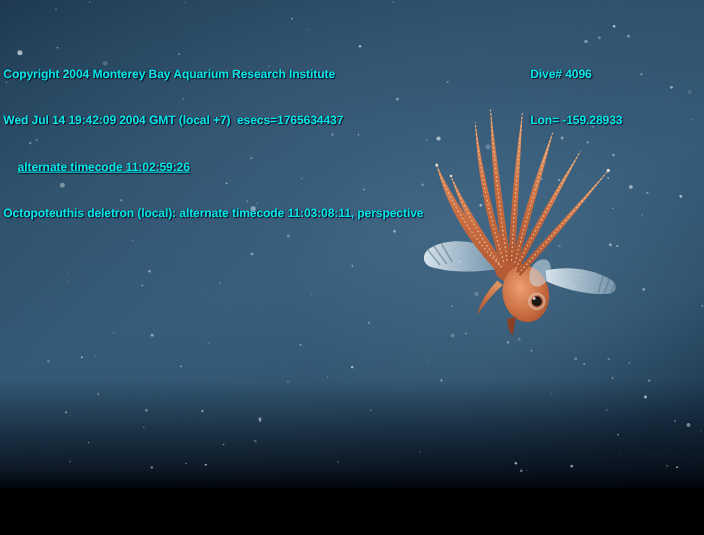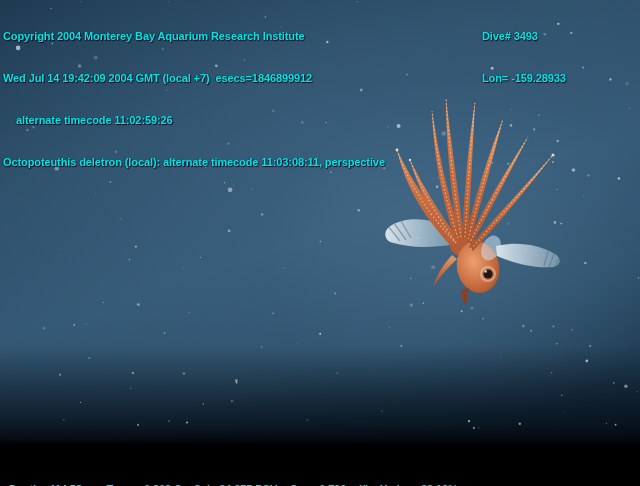--- a/index.html
+++ b/index.html
@@ -21,25 +21,26 @@
   .snow-svg, .squid-svg{position:absolute;pointer-events:none;}
   .snow-svg{left:0;top:0;}
   .squid-svg{left:378px;top:98px;}
   
   .ovl{
     position:absolute;
     color:var(--overlay-text, #00e4e4);
     font-size:11px;font-weight:bold;line-height:14px;
     white-space:pre;letter-spacing:-0.1px;
     text-shadow:1px 1px 1px rgba(0,5,25,0.85), -1px 0 1px rgba(0,5,25,0.4);
+    margin-top:32px;
   }
   .top-left{left:3px;top:1px;}
   .top-right{left:482px;top:1px;}
   .line{height:14px;}
-  .indent{padding-left:13px;}
+  .indent{padding-left:13px;text-decoration:underline;}
   .footer-bar{
     position:absolute;left:0;top:443px;width:640px;height:43px;background:#000;
   }
   .footer-line{left:3px;top:468px;}
   .footer-line span{margin-right:12px;}
 </style>
 </head>
 <body>
 
 <div class="photo">
@@ -260,26 +261,26 @@
     <g>
       <circle cx="110" cy="176" r="7" fill="none" stroke="#d8cfc6" stroke-width="2" opacity="0.55"></circle>
       <circle cx="110" cy="176" r="4.6" fill="#1f1714"></circle>
       <circle cx="107.6" cy="173.4" r="1.3" fill="#e8e8e8" opacity="0.85"></circle>
     </g>
   </svg>
 </div>
 
 <div class="ovl top-left">
   <div class="line">Copyright 2004 Monterey Bay Aquarium Research Institute</div>
-  <div class="line"><span>Wed Jul 14 19:42:09 2004 GMT (local +7)</span><span>  </span><span>esecs=1846899912</span></div>
+  <div class="line"><span>Wed Jul 14 19:42:09 2004 GMT (local +7)</span><span>  </span><span>esecs=1765634437</span></div>
   <div class="line indent">alternate timecode 11:02:59:26</div>
   <div class="line">Octopoteuthis deletron (local): alternate timecode 11:03:08:11, perspective</div>
 </div>
 
 <div class="ovl top-right">
-  <div class="line">Dive# 3493</div>
+  <div class="line">Dive# 4096</div>
   <div class="line">Lon= -159.28933</div>
 </div>
 
 <div class="footer-bar"></div>
 <div class="ovl footer-line">
   <span>Depth= 414.53 m</span><span>Temp= 6.802 C</span><span>Sal= 34.275 PSU</span><span>Oxy= 0.790 ml/l</span><span>Xmiss= 88.12%</span>
 </div>
 
 </body></html>

